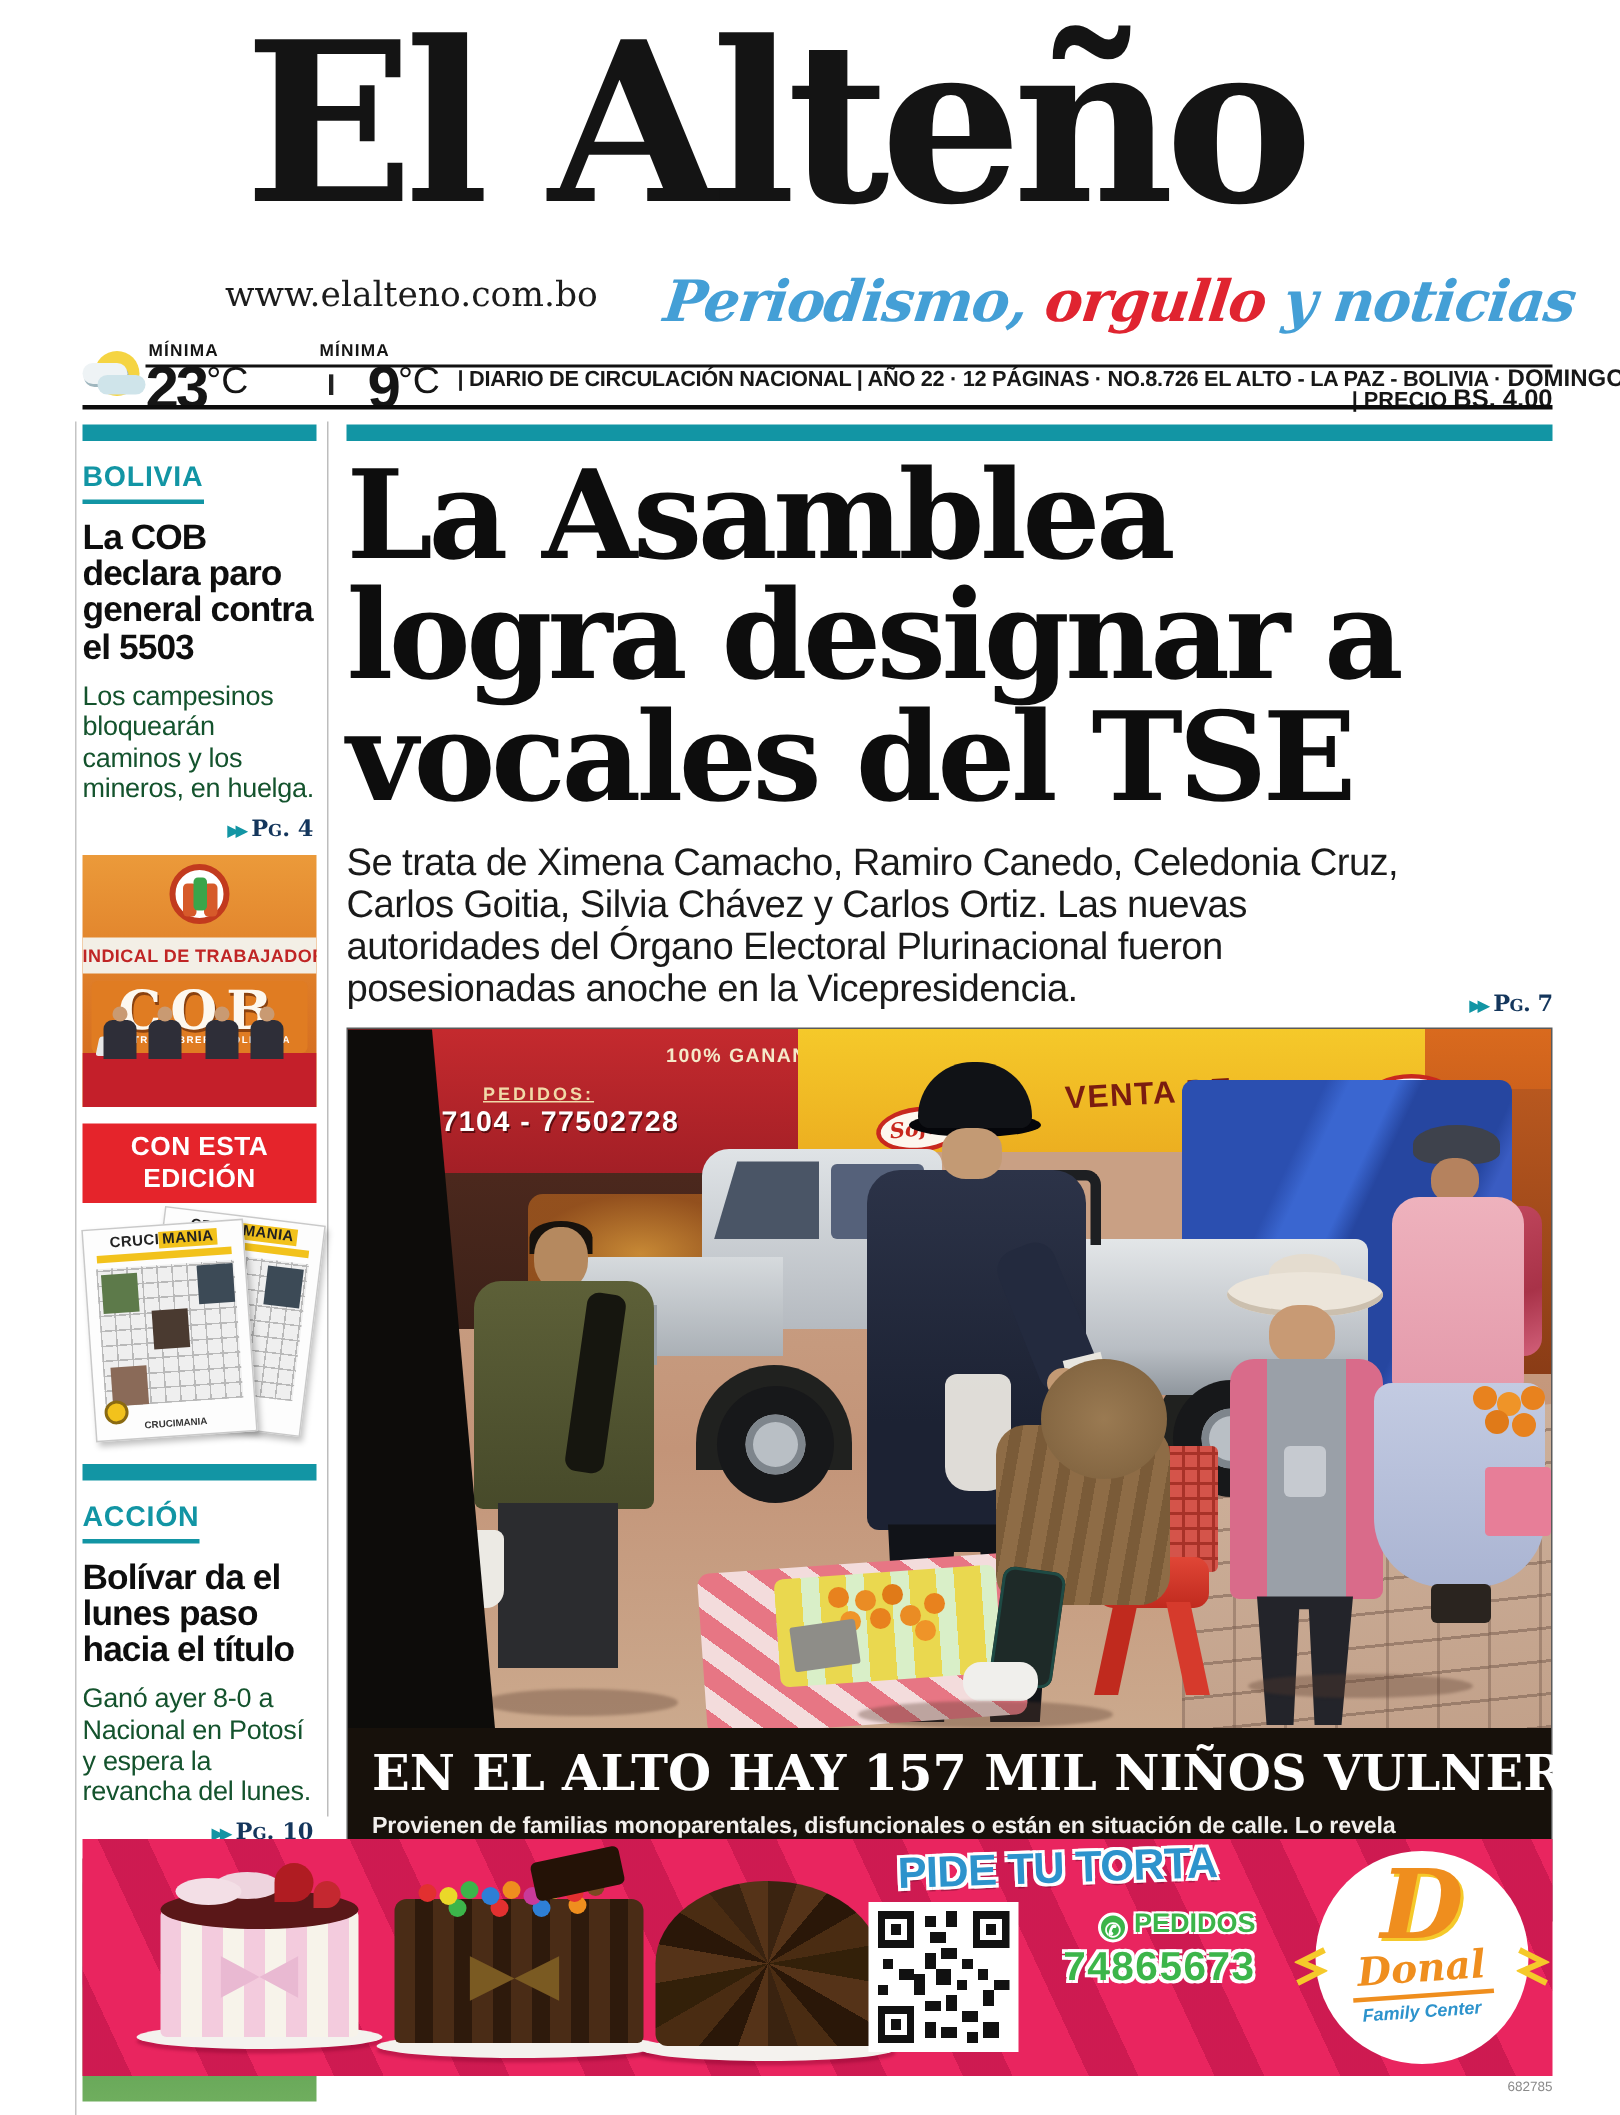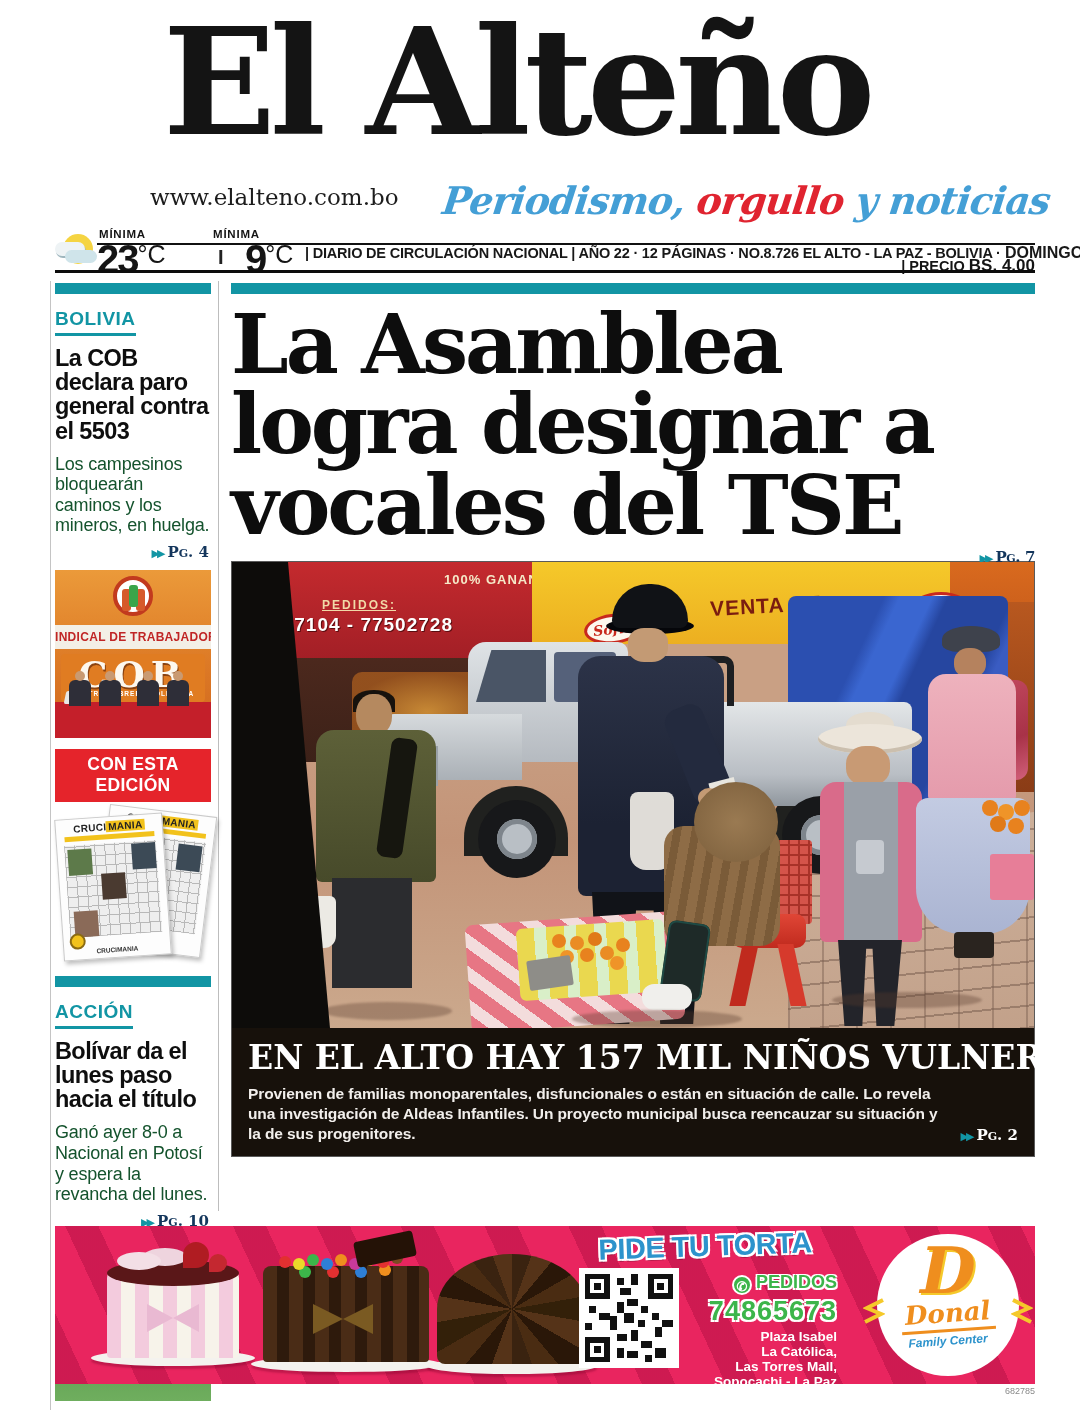--- a/index.html
+++ b/index.html
@@ -356,20 +356,21 @@
     </aside>
 
     <main class="main">
       <div class="tbar"></div>
       <h1 class="headline">
         <div>La Asamblea</div>
         <div>logra designar a</div>
         <div>vocales del TSE</div>
       </h1>
       <div class="deck">
+        <span>Se trata de Ximena Camacho, Ramiro Canedo, Celedonia Cruz, Carlos Goitia, Silvia Chávez y Carlos Ortiz. Las nuevas autoridades del Órgano Electoral Plurinacional fueron posesionadas anoche en la Vicepresidencia.</span>
         <div class="pagelink"><span class="chev">▶▶</span><span>Pg. 7</span></div>
       </div>
 
       <figure class="photo">
         <div class="scene">
           <div class="shopfront"></div>
           <div class="glow"></div>
           <div class="redsign">
             <div class="pct">100% GANANA</div>
             <div class="ped">PEDIDOS:</div>
@@ -542,26 +543,20 @@
           <rect x="9" y="21" width="2" height="3"></rect>
             <rect x="12" y="22" width="3" height="2"></rect>
             <rect x="20" y="21" width="3" height="3"></rect>
           <rect x="17" y="23" width="2" height="2"></rect>
         </g>
       </svg>
     </div>
 
     <div class="pedidos"><span class="wa">✆</span><span>PEDIDOS</span></div>
     <div class="phone">74865673</div>
-    <div class="addr">
-      <div>Plaza Isabel</div>
-      <div>La Católica,</div>
-      <div>Las Torres Mall,</div>
-      <div>Sopocachi - La Paz</div>
-    </div>
 
     <div class="donal">
       <svg class="zig zl" viewBox="0 0 22 30">
           <polyline points="20,2 4,10 18,16 2,24" fill="none" stroke="#f5c92a" stroke-width="4"></polyline>
         </svg>
       <svg class="zig zr" viewBox="0 0 22 30">
           <polyline points="20,2 4,10 18,16 2,24" fill="none" stroke="#f5c92a" stroke-width="4"></polyline>
         </svg>
       <div class="d">D</div>
       <div class="nm">Donal</div>

